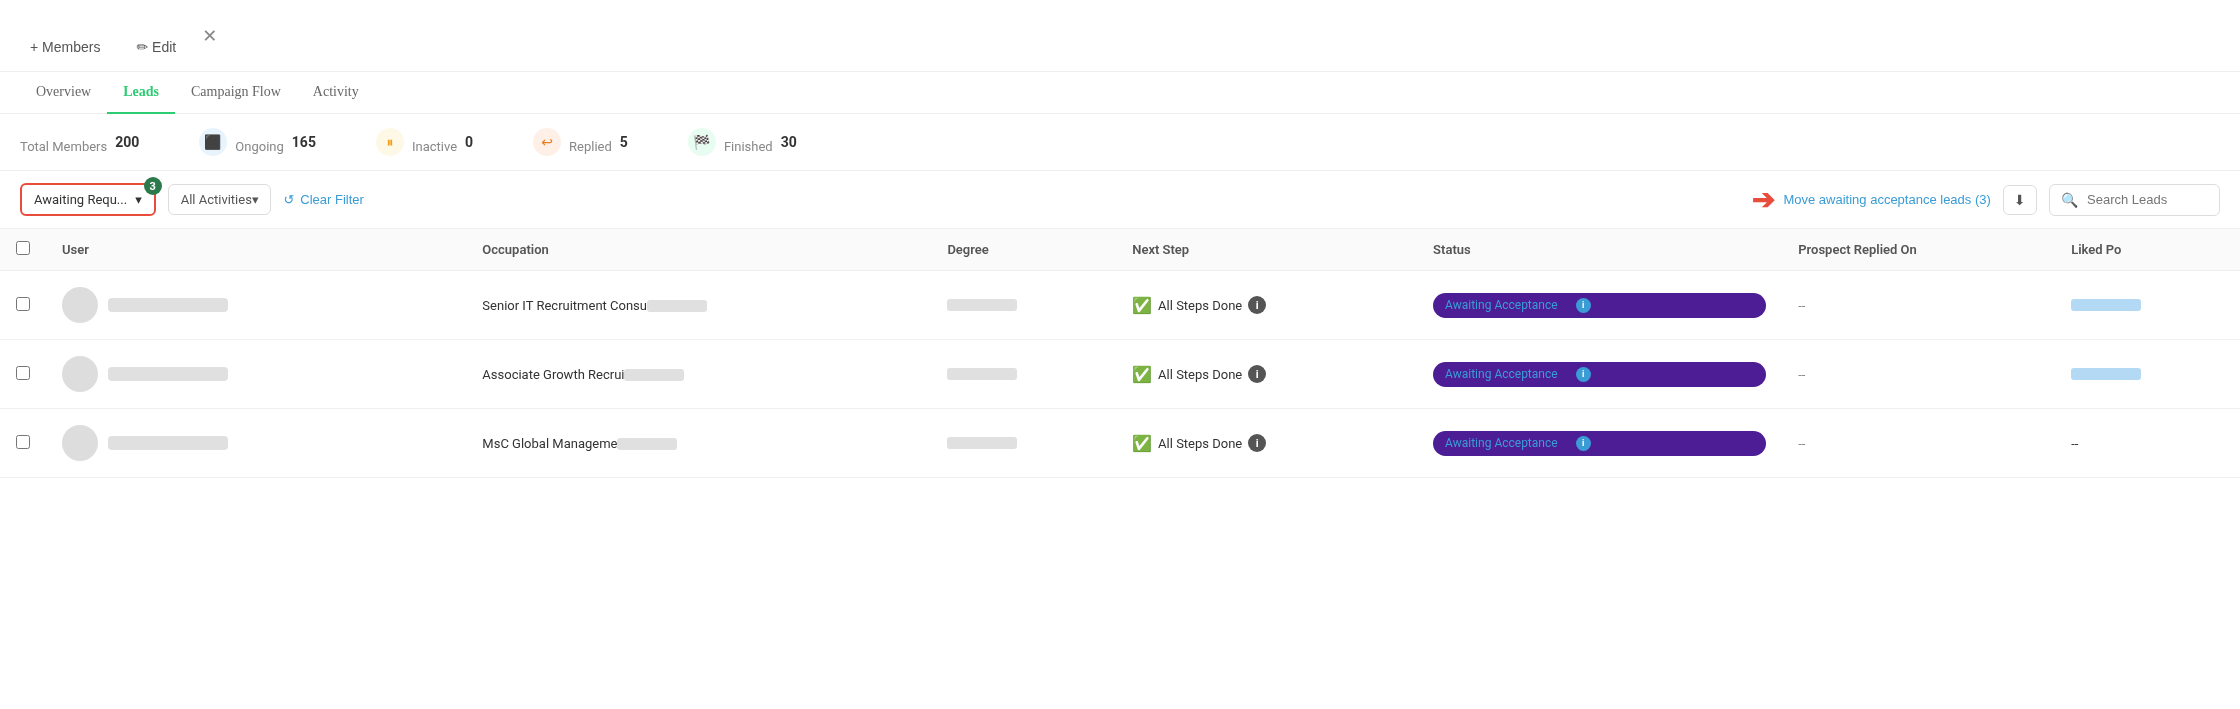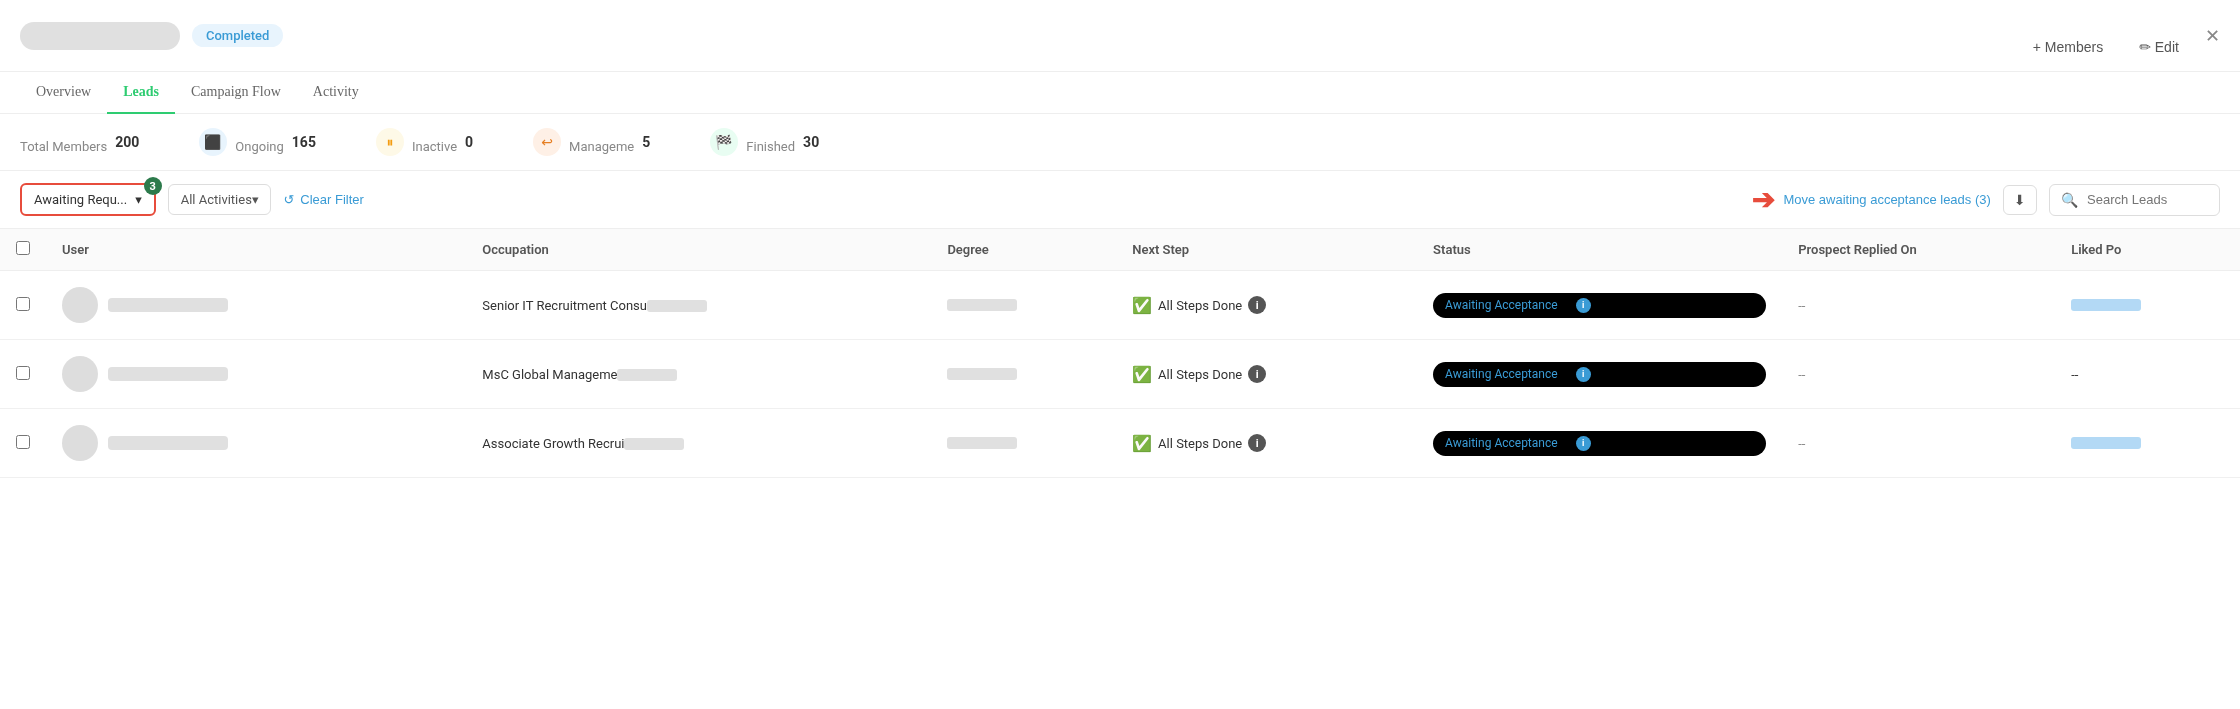--- a/index.html
+++ b/index.html
@@ -146,42 +146,38 @@
       display: flex; align-items: center; gap: 6px; white-space: nowrap;
     }
     .check-circle { color: #2ecc71; font-size: 16px; }
     .info-icon {
       width: 18px; height: 18px; border-radius: 50%;
       background: #555; color: #fff;
       display: inline-flex; align-items: center; justify-content: center;
       font-size: 11px; font-weight: bold; cursor: pointer;
     }
     .status-badge {
-      background: #000000; color: #3a9bd5; border-radius: 20px;
+      background: #4c1d95; color: #3a9bd5; border-radius: 20px;
       padding: 5px 12px; font-size: 12px; white-space: nowrap;
       display: flex; align-items: center; gap: 18px;
     }
     .status-badge .info-icon {
       background: #3a9bd5; width: 15px; height: 15px; font-size: 9px;
     }
     .prospect-cell { color: #888; }
     .liked-blur {
       width: 70px; height: 12px; background: #b3d9f5; border-radius: 3px;
     }
 
     input[type="checkbox"] { width: 14px; height: 14px; cursor: pointer; }
   </style>
 </head>
 <body>
 
 <div class="top-bar">
-  <div class="top-bar-left">
-    <div class="blurred-name"></div>
-    <span class="badge-completed">Completed</span>
-  </div>
   <div class="top-bar-right">
     <button class="top-action-btn">+ Members</button>
     <button class="top-action-btn">✏ Edit</button>
     <button class="close-btn">✕</button>
   </div>
 </div>
 
 <div class="nav-tabs">
   <div class="nav-tab">Overview</div>
   <div class="nav-tab active">Leads</div>
@@ -199,21 +195,21 @@
     <span class="stat-label">Ongoing</span>
     <span class="stat-value">165</span>
   </div>
   <div class="stat-item">
     <div class="stat-icon yellow">⏸</div>
     <span class="stat-label">Inactive</span>
     <span class="stat-value">0</span>
   </div>
   <div class="stat-item">
     <div class="stat-icon orange">↩</div>
-    <span class="stat-label">Manageme</span>
+    <span class="stat-label">Replied</span>
     <span class="stat-value">5</span>
   </div>
   <div class="stat-item">
     <div class="stat-icon green">🏁</div>
     <span class="stat-label">Finished</span>
     <span class="stat-value">30</span>
   </div>
 </div>
 
 <div class="filter-bar">
@@ -300,72 +296,72 @@
     <td class="checkbox-cell">
       <input type="checkbox" style="">
     </td>
     <td>
       <div class="user-cell">
         <div class="avatar-blur"></div>
         <div class="user-name-blur"></div>
       </div>
     </td>
     <td class="occupation-cell">
-      <span class="occ-text">MsC Global Manageme</span><span class="occ-blur"></span>
+      <span class="occ-text">Associate Growth Recrui</span><span class="occ-blur"></span>
     </td>
     <td class="degree-cell">
       <div class="degree-blur"></div>
     </td>
     <td>
       <div class="next-step-cell">
         <span class="check-circle">✅</span>
         <span>All Steps Done</span>
         <span class="info-icon">i</span>
       </div>
     </td>
     <td>
       <span class="status-badge">
         <span>Awaiting Acceptance</span>
         <span class="info-icon">i</span>
       </span>
     </td>
     <td class="prospect-cell">--</td>
     <td>
-      <span>--</span>
+      <div class="liked-blur"></div>
     </td>
   </tr>
         <tr>
     <td class="checkbox-cell">
       <input type="checkbox" style="">
     </td>
     <td>
       <div class="user-cell">
         <div class="avatar-blur"></div>
         <div class="user-name-blur"></div>
       </div>
     </td>
     <td class="occupation-cell">
-      <span class="occ-text">Associate Growth Recrui</span><span class="occ-blur"></span>
+      <span class="occ-text">MsC Global Manageme</span><span class="occ-blur"></span>
     </td>
     <td class="degree-cell">
       <div class="degree-blur"></div>
     </td>
     <td>
       <div class="next-step-cell">
         <span class="check-circle">✅</span>
         <span>All Steps Done</span>
         <span class="info-icon">i</span>
       </div>
     </td>
     <td>
       <span class="status-badge">
         <span>Awaiting Acceptance</span>
         <span class="info-icon">i</span>
       </span>
     </td>
     <td class="prospect-cell">--</td>
     <td>
-      <div class="liked-blur"></div>
+      <span>--</span>
     </td>
   </tr>
       </tbody>
   </table>
 </div>
 
 </body></html>

